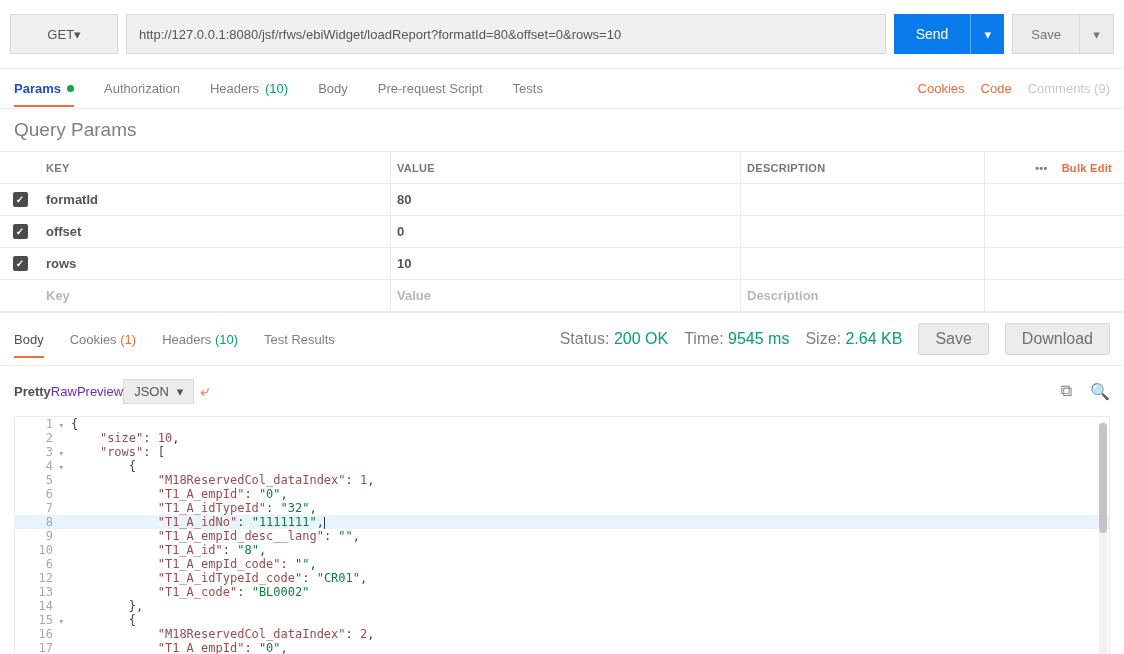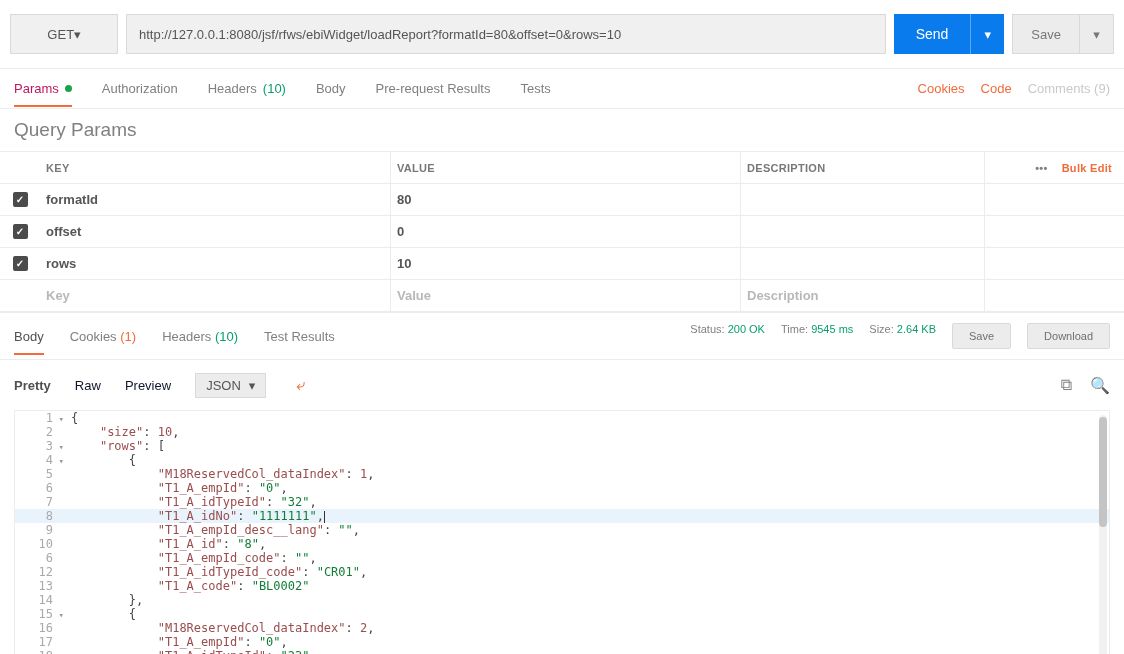--- a/index.html
+++ b/index.html
@@ -9,21 +9,21 @@
 .url-input { flex: 1; height: 40px; background: #f0f0f0; border: 1px solid #d9d9d9; padding: 16px 12px; color: #555; font-size: 13px; }
 .send-btn { display: flex; align-items: center; background: #097bed; color: #fff; height: 40px; border: none; }
 .send-btn .lbl { padding: 0 22px; font-size: 14px; }
 .send-split { width: 34px; height: 40px; display:flex; align-items:center; justify-content:center; border-left: 1px solid rgba(255,255,255,.35); }
 .save-btn { display:flex; align-items:center; background: #ececec; border: 1px solid #d9d9d9; height: 40px; color: #777; }
 .save-btn .lbl { padding: 0 18px; }
 .save-split { width: 34px; height: 40px; display:flex; align-items:center; justify-content:center; border-left: 1px solid #d9d9d9; }
 .req-tabs { display:flex; align-items:center; padding: 0 14px; height: 40px; border-bottom: 1px solid #ececec; }
 .req-tabs .tabs { display:flex; gap: 30px; }
 .req-tabs .tab { color: #808080; cursor: pointer; display:flex; align-items:center; gap:6px; }
-.req-tabs .tab.active { color: #be185d; font-weight: 400; position: relative; }
+.req-tabs .tab.active { color: #1d4ed8; font-weight: 700; position: relative; }
 .req-tabs .tab.active::after { content: ""; position: absolute; bottom: -11px; left: 0; right: 0; height: 2px; background: #f26b3a; }
 .req-tabs .dot { width:7px; height:7px; border-radius:50%; background:#16a34a; display:inline-block; }
 .req-tabs .num { color: #09a06b; }
 .right-links { margin-left:auto; display:flex; gap: 16px; }
 .right-links span { color: #f26b3a; cursor: pointer; }
 .right-links .muted { color: #c9c9c9; }
 .section-title { padding: 10px 14px; color: #808080; font-size: 19px; }
 .params-table { border-top: 1px solid #ececec; }
 .param-header, .param-row { display:flex; align-items:center; border-bottom: 1px solid #ececec; height: 32px; font-weight: bold; }
 .param-header { color:#777; font-size: 11px; letter-spacing: .3px; }
@@ -34,25 +34,25 @@
 .col-actions { width: 140px; display:flex; align-items:center; justify-content:flex-end; gap: 14px; padding-right: 12px; color:#808080; border-left: 1px solid #ececec; height:100%; }
 .bulk { color:#f26b3a; }
 .chkbox { width:15px; height:15px; background:#4b4b4b; border-radius:2px; display:flex; align-items:center; justify-content:center; color:#fff; font-size:10px; }
 .placeholder-row { color:#b8b8b8; }
 .resp-tabs-row { display:flex; align-items:center; padding: 10px 14px; gap: 26px; border-top: 1px solid #ececec; border-bottom: 1px solid #ececec; }
 .resp-tabs-row .rtab { color:#808080; cursor:pointer; position:relative; }
 .resp-tabs-row .rtab.active { color:#505050; }
 .resp-tabs-row .rtab.active::after { content:""; position:absolute; left:0; right:0; bottom:-11px; height:2px; background:#f26b3a; }
 .resp-tabs-row .num { color:#09a06b; }
 .resp-tabs-row .cookies-num { color:#f26b3a; }
-.resp-meta { margin-left:auto; display:flex; gap: 16px; font-size:11px; color:#808080; }
+.resp-meta { margin-left:auto; display:flex; align-items:center; gap: 16px; font-size:16px; color:#808080; }
 .resp-meta .val { color:#09a06b; }
 .pill-btn { background:#ececec; border:1px solid #d9d9d9; padding: 6px 16px; color:#707070; border-radius:2px; cursor:pointer; }
-.view-row { display:flex; align-items:center; padding: 12px 14px; gap: 24px; }
-.view-row .vtab { color:#0f172a; cursor:pointer; }
+.view-row { display:flex; align-items:center; padding: 12px 14px; }
+.view-row .vtab { color:#6d28d9; cursor:pointer; }
 .view-row .vtab.active { color:#505050; font-weight:600; }
 .fmt-select { background:#ececec; border:1px solid #d9d9d9; padding: 4px 10px; display:flex; align-items:center; gap:8px; color:#555; }
 .wrap-icon { color:#f26b3a; font-size:16px; padding: 4px 6px; }
 .view-right { margin-left:auto; display:flex; gap:18px; color:#808080; font-size:16px; }
 .code-area { border: 1px solid #ececec; margin: 0 14px 14px 14px; height: 262px; overflow:hidden; font-family: Consolas, Menlo, monospace; font-size: 12px; color:#444; position:relative; }
 .scrollbar { position:absolute; right:2px; top:4px; width:8px; height:254px; background:#f1f1f1; border-radius:4px; }
 .scrollbar .thumb { position:absolute; top:2px; left:0; right:0; height:110px; background:#c4c4c4; border-radius:4px; }
 .code-area .line { display:flex; height:14px; line-height:14px; }
 .code-area .gutter { width:48px; text-align:right; padding-right:10px; color:#a9a9a9; position:relative; }
 .code-area .gutter .caret { position:absolute; right:-1px; top:1px; font-size:9px; color:#9a9a9a; }
@@ -89,21 +89,21 @@
     <span class="tab active">
       <span>Params</span>
       <span class="dot"></span>
     </span>
     <span class="tab">Authorization</span>
     <span class="tab">
       <span>Headers</span>
       <span class="num">(10)</span>
     </span>
     <span class="tab">Body</span>
-    <span class="tab">Pre-request Results</span>
+    <span class="tab">Pre-request Script</span>
     <span class="tab">Tests</span>
   </div>
   <div class="right-links">
     <span>Cookies</span>
     <span>Code</span>
     <span class="muted">Comments (9)</span>
   </div>
 </div>
 
 <div class="section-title">Query Params</div>

